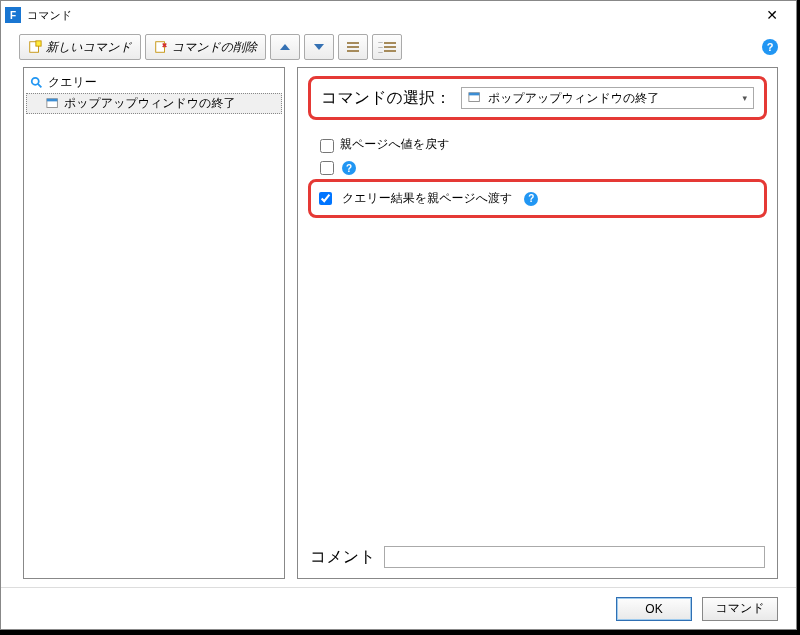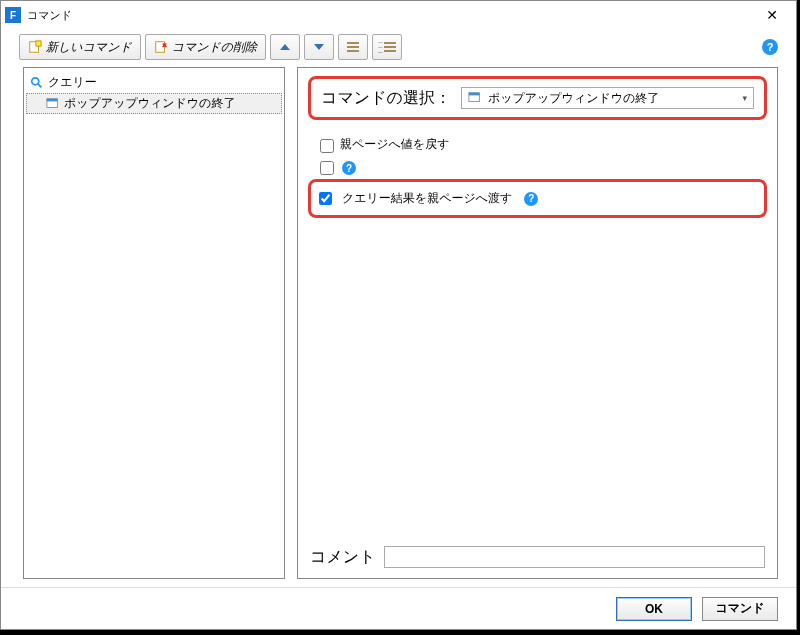--- a/index.html
+++ b/index.html
@@ -193,21 +193,20 @@
       padding: 0 18px;
       border-top: 1px solid #ddd;
     }
     .footer button {
       height: 24px;
       min-width: 76px;
       border: 1px solid #888;
       background: linear-gradient(#fdfdfd, #e9e9e9);
       font-size: 12px;
       cursor: pointer;
-      font-weight: bold;
     }
     .footer button.primary {
       border: 1px solid #2f6fb3;
       box-shadow: 0 0 0 1px #9ecaed inset;
     }
     .icon-svg { width: 14px; height: 14px; }
     .arrow-up, .arrow-down {
       width: 0; height: 0;
       border-left: 5px solid transparent;
       border-right: 5px solid transparent;

